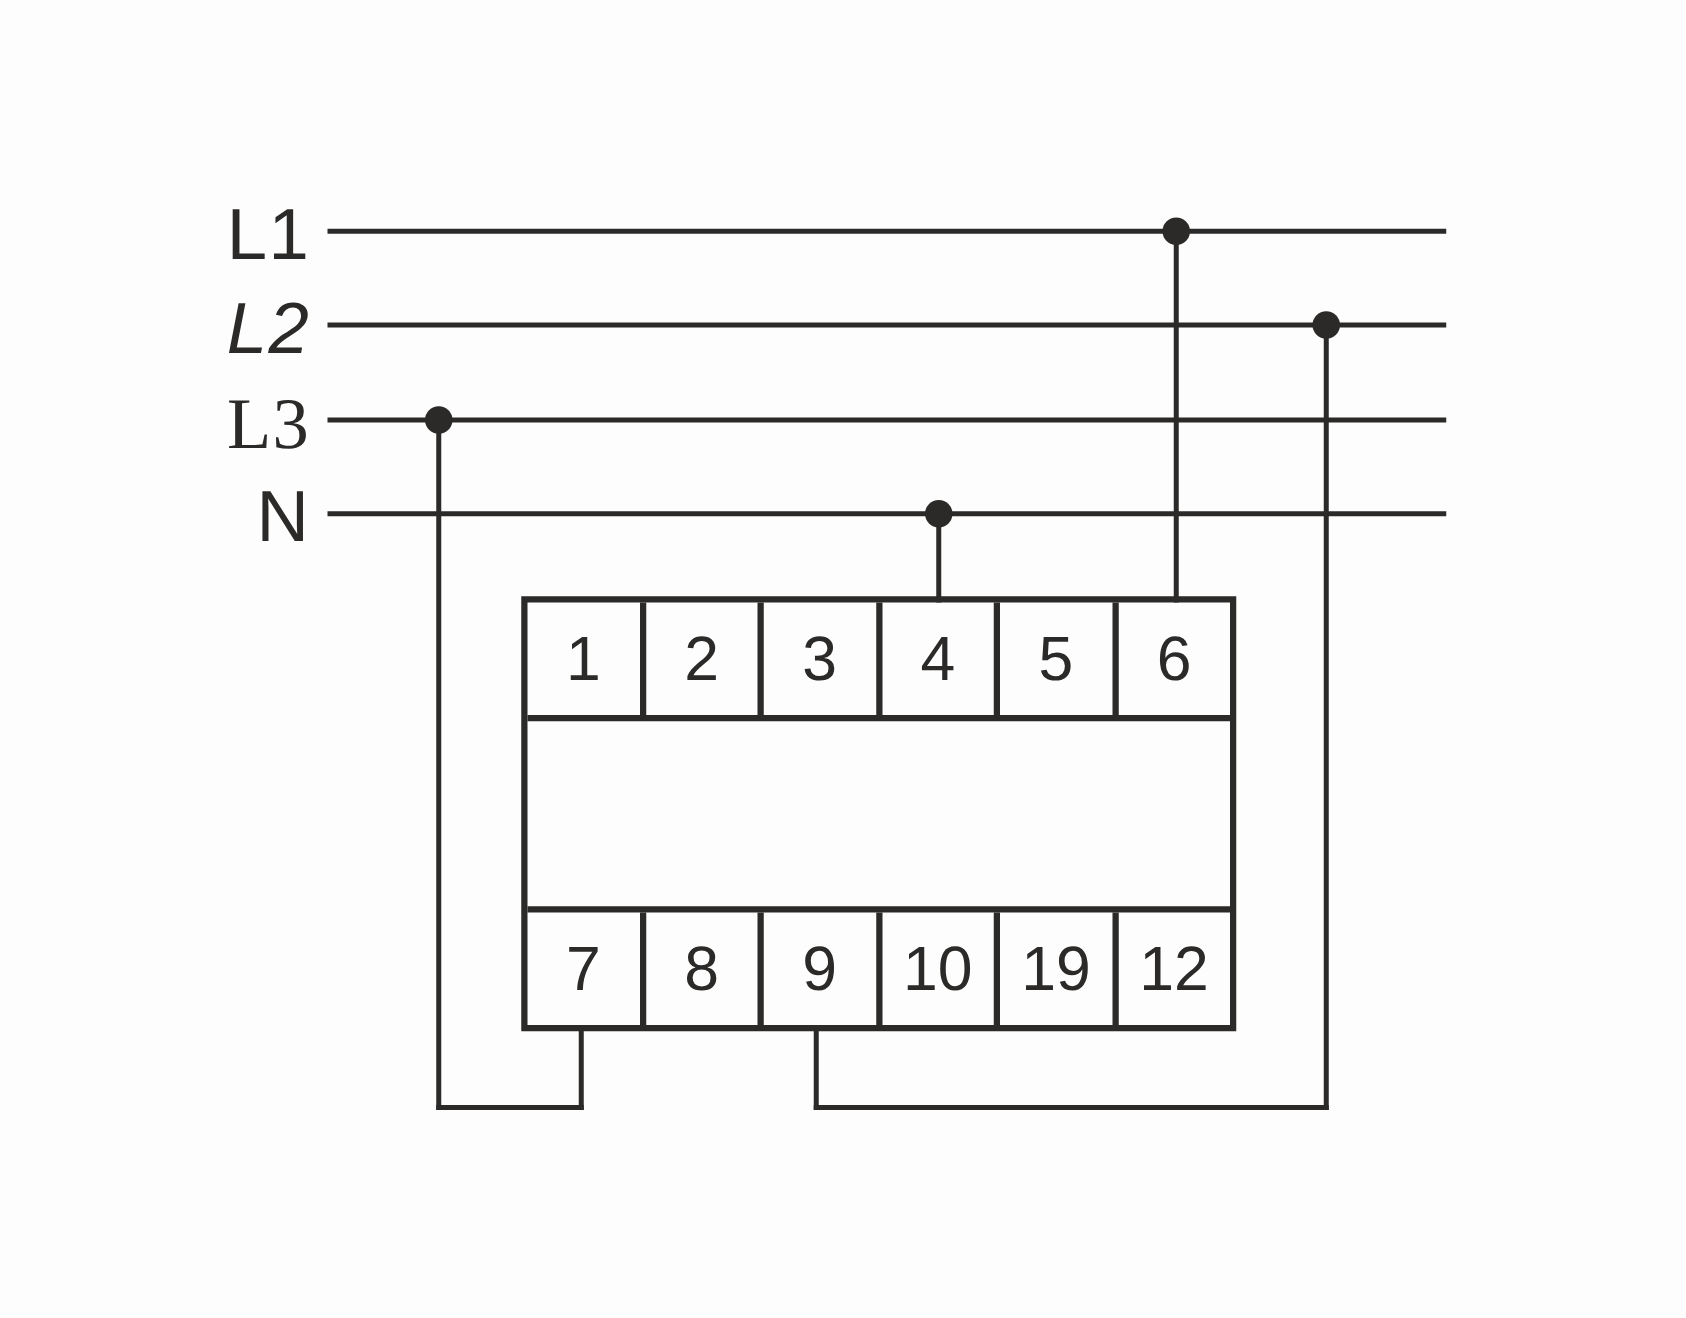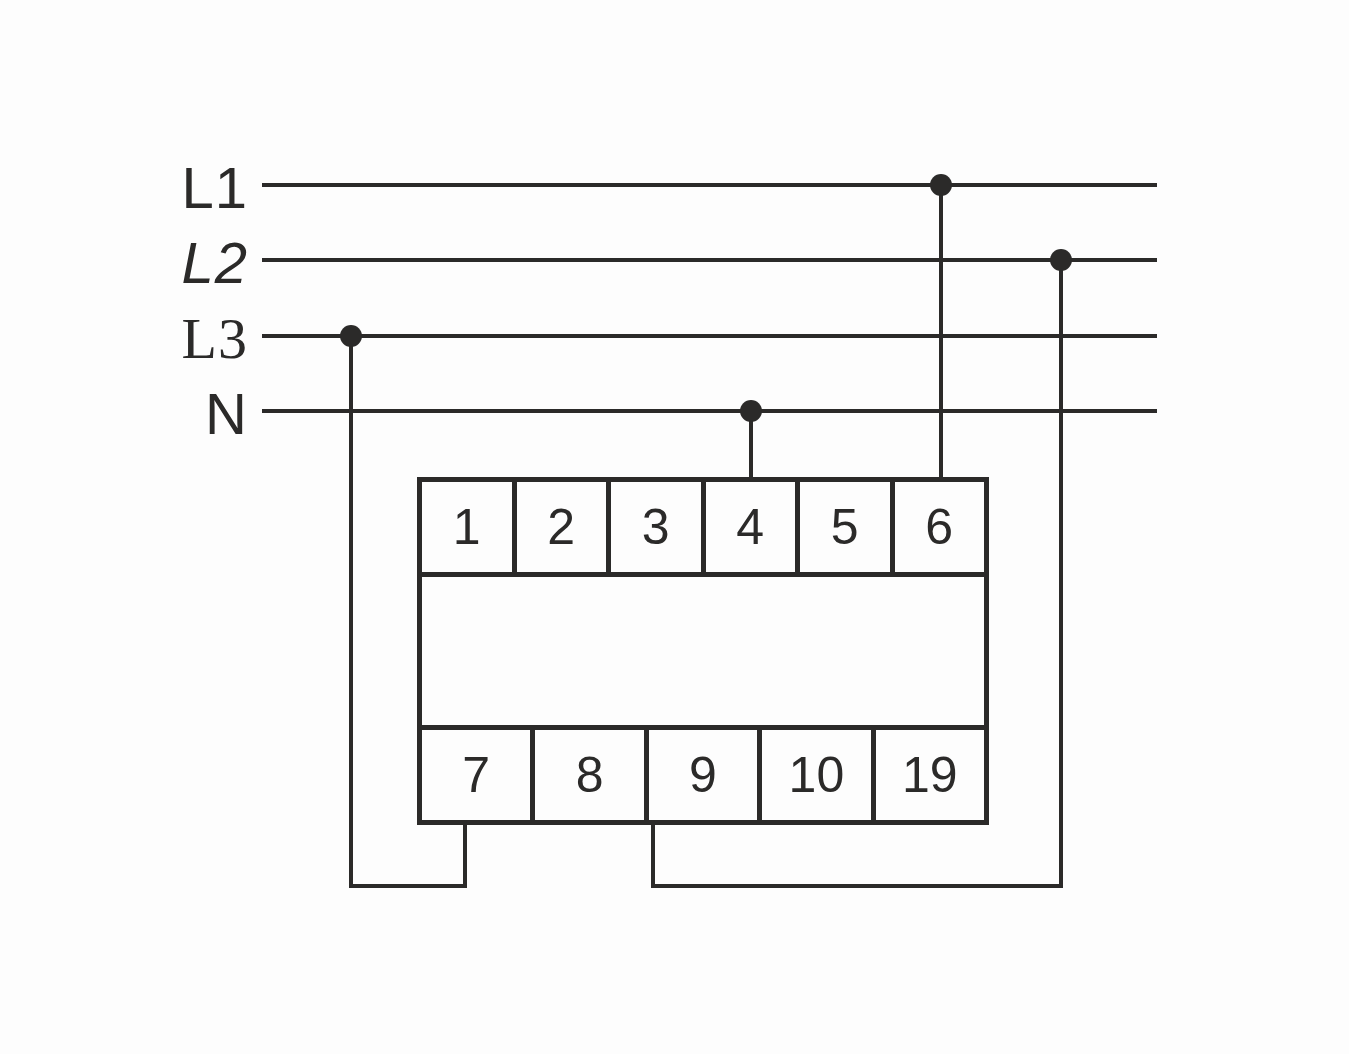--- a/index.html
+++ b/index.html
@@ -122,16 +122,17 @@
       <div class="cell">5</div>
       <div class="cell">6</div>
     </div>
     <div class="device-body"></div>
     <div class="term-row bottom">
       <div class="cell">7</div>
       <div class="cell">8</div>
       <div class="cell">9</div>
       <div class="cell">10</div>
       <div class="cell">19</div>
+      <div class="cell">12</div>
     </div>
   </div>
 
 </div>
 
 </body></html>

